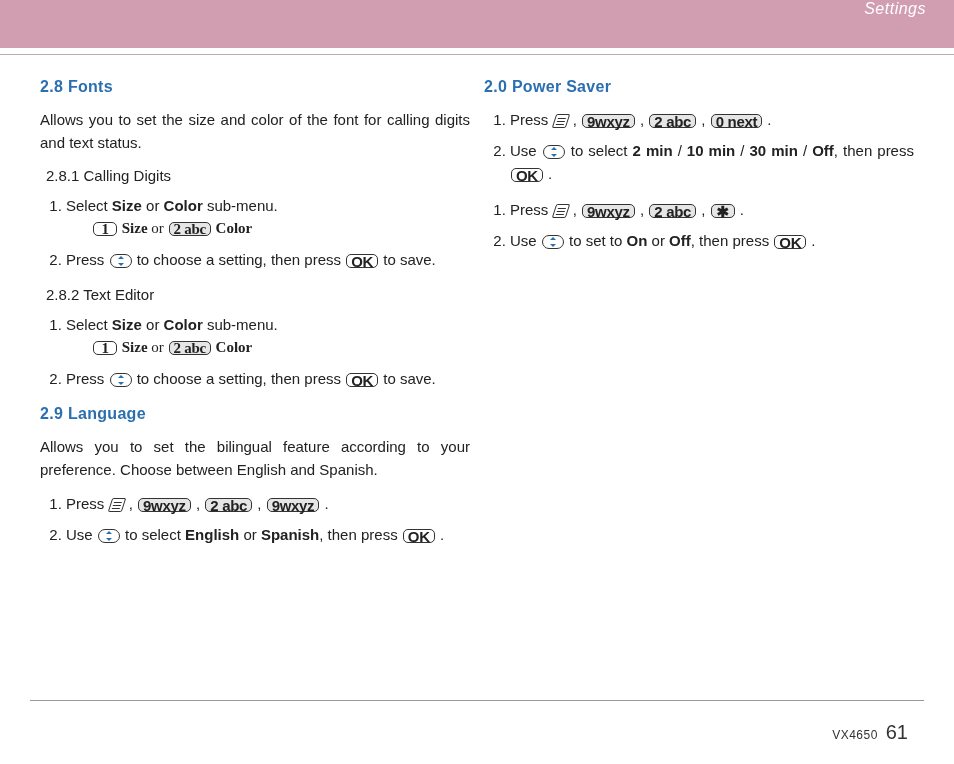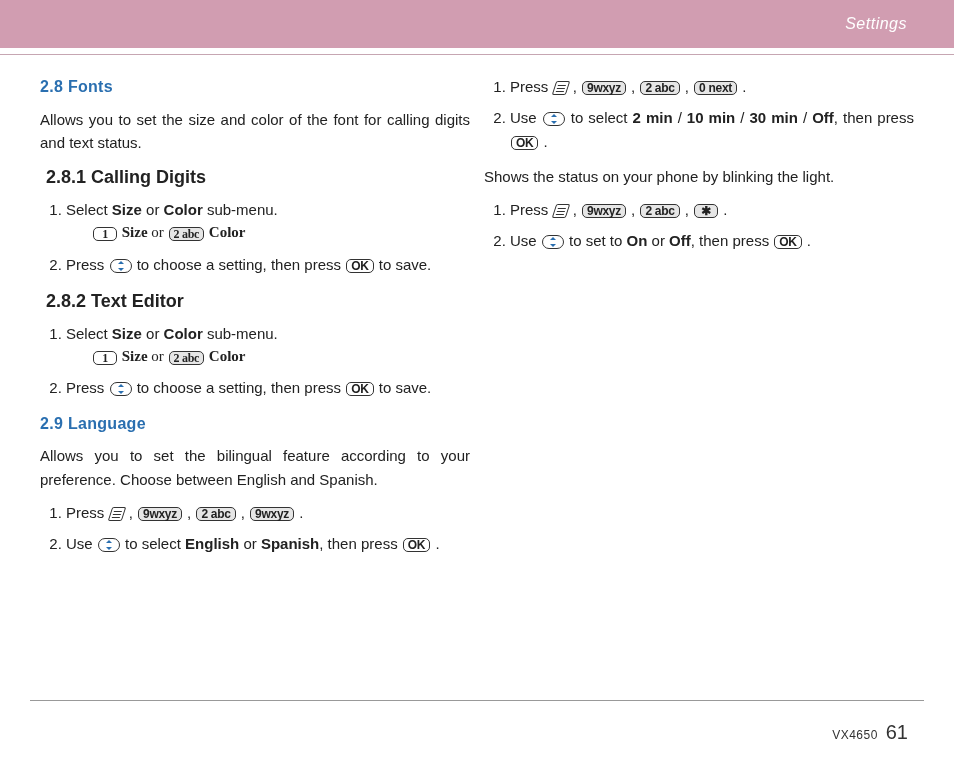--- a/index.html
+++ b/index.html
@@ -11,23 +11,22 @@
     font-stretch: condensed;
     color: #222;
     font-size: 15px;
     background: #fff;
     position: relative;
   }
   .header-band {
     background: #d19db1;
     height: 48px;
     display: flex;
-    align-items: center;
     justify-content: flex-end;
-    padding-right: 47px;
+    padding-right: 28px;
     color: #fff;
     font-style: italic;
     font-size: 16px;
     letter-spacing: 0.5px;
   }
   .rule {
     height: 1px;
     background: #c6a6b2;
     margin-top: 6px;
   }
@@ -42,33 +41,33 @@
   }
   .col p { margin: 0 0 10px 0; text-align: justify; }
   h2.section {
     color: #2a6fb0;
     font-size: 16px;
     font-weight: 600;
     margin: 0 0 8px 0;
     letter-spacing: 0.3px;
   }
   h3.sub {
-    font-size: 18px;
-    font-weight: 700;
+    font-size: 15px;
+    font-weight: 400;
     margin: 8px 0 6px 6px;
   }
   ol { margin: 0 0 12px 0; padding-left: 26px; }
   ol li { margin-bottom: 8px; text-align: justify; }
   .key {
     display: inline-block;
     vertical-align: middle;
     border: 1px solid #333;
     border-radius: 5px;
     padding: 0 4px;
-    font-size: 12px;
+    font-size: 15px;
     font-weight: 700;
     line-height: 13px;
     min-width: 24px;
     text-align: center;
     background: #fff;
     margin: 0 1px;
     letter-spacing: -0.3px;
     height: 14px;
   }
   .key-gray { background: #e6e6e6; }
@@ -156,30 +155,30 @@
         <span> Press </span><span class="key-menu"></span><span> , </span><span class="key key-gray">9wxyz</span><span> , </span><span class="key key-gray">2 abc</span><span> , </span><span class="key key-gray">9wxyz</span><span> .</span>
       </li>
       <li>
         <span>Use </span><span class="key-nav"></span><span> to select </span><b>English</b><span> or </span><b>Spanish</b><span>, then press </span><span class="key">OK</span><span> .</span>
       </li>
     </ol>
   </div>
 
   <div class="col">
 
+    <h2 class="section">2.0 Power Saver</h2>
     <ol>
       <li>
         <span>Press </span><span class="key-menu"></span><span> , </span><span class="key key-gray">9wxyz</span><span> , </span><span class="key key-gray">2 abc</span><span> , </span><span class="key key-gray">0 next</span><span> .</span>
       </li>
       <li>
         <span>Use </span><span class="key-nav"></span><span> to select </span><b>2 min</b><span> / </span><b>10 min</b><span> / </span><b>30 min</b><span> / </span><b>Off</b><span>, then press </span><span class="key">OK</span><span> .</span>
       </li>
     </ol>
 
-    <p>Shows the status on your phone by blinking the light.</p>
     <ol>
       <li>
         <span>Press </span><span class="key-menu"></span><span> , </span><span class="key key-gray">9wxyz</span><span> , </span><span class="key key-gray">2 abc</span><span> , </span><span class="key key-gray">✱</span><span> .</span>
       </li>
       <li>
         <span>Use </span><span class="key-nav"></span><span> to set to </span><b>On</b><span> or </span><b>Off</b><span>, then press </span><span class="key">OK</span><span> .</span>
       </li>
     </ol>
 
   </div>

